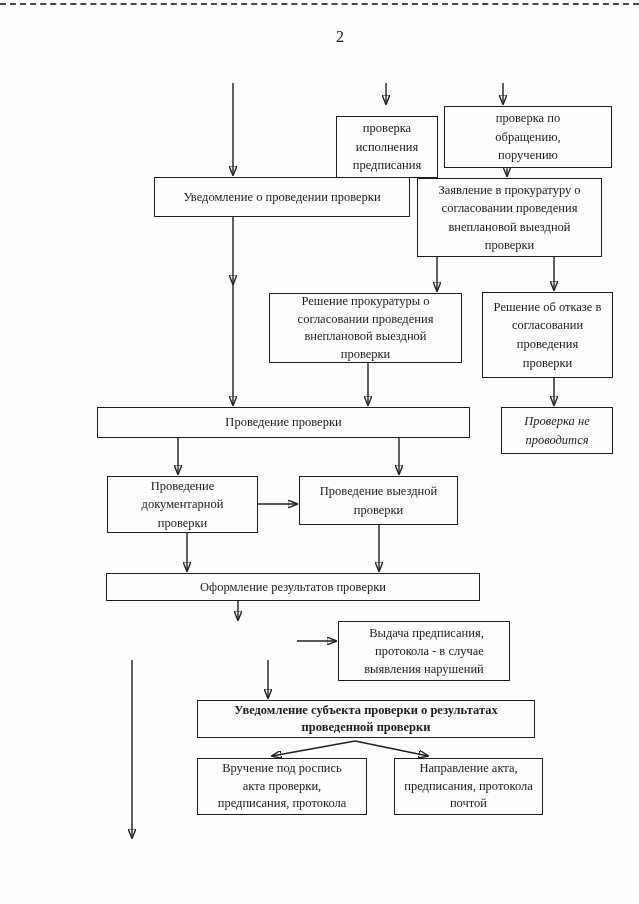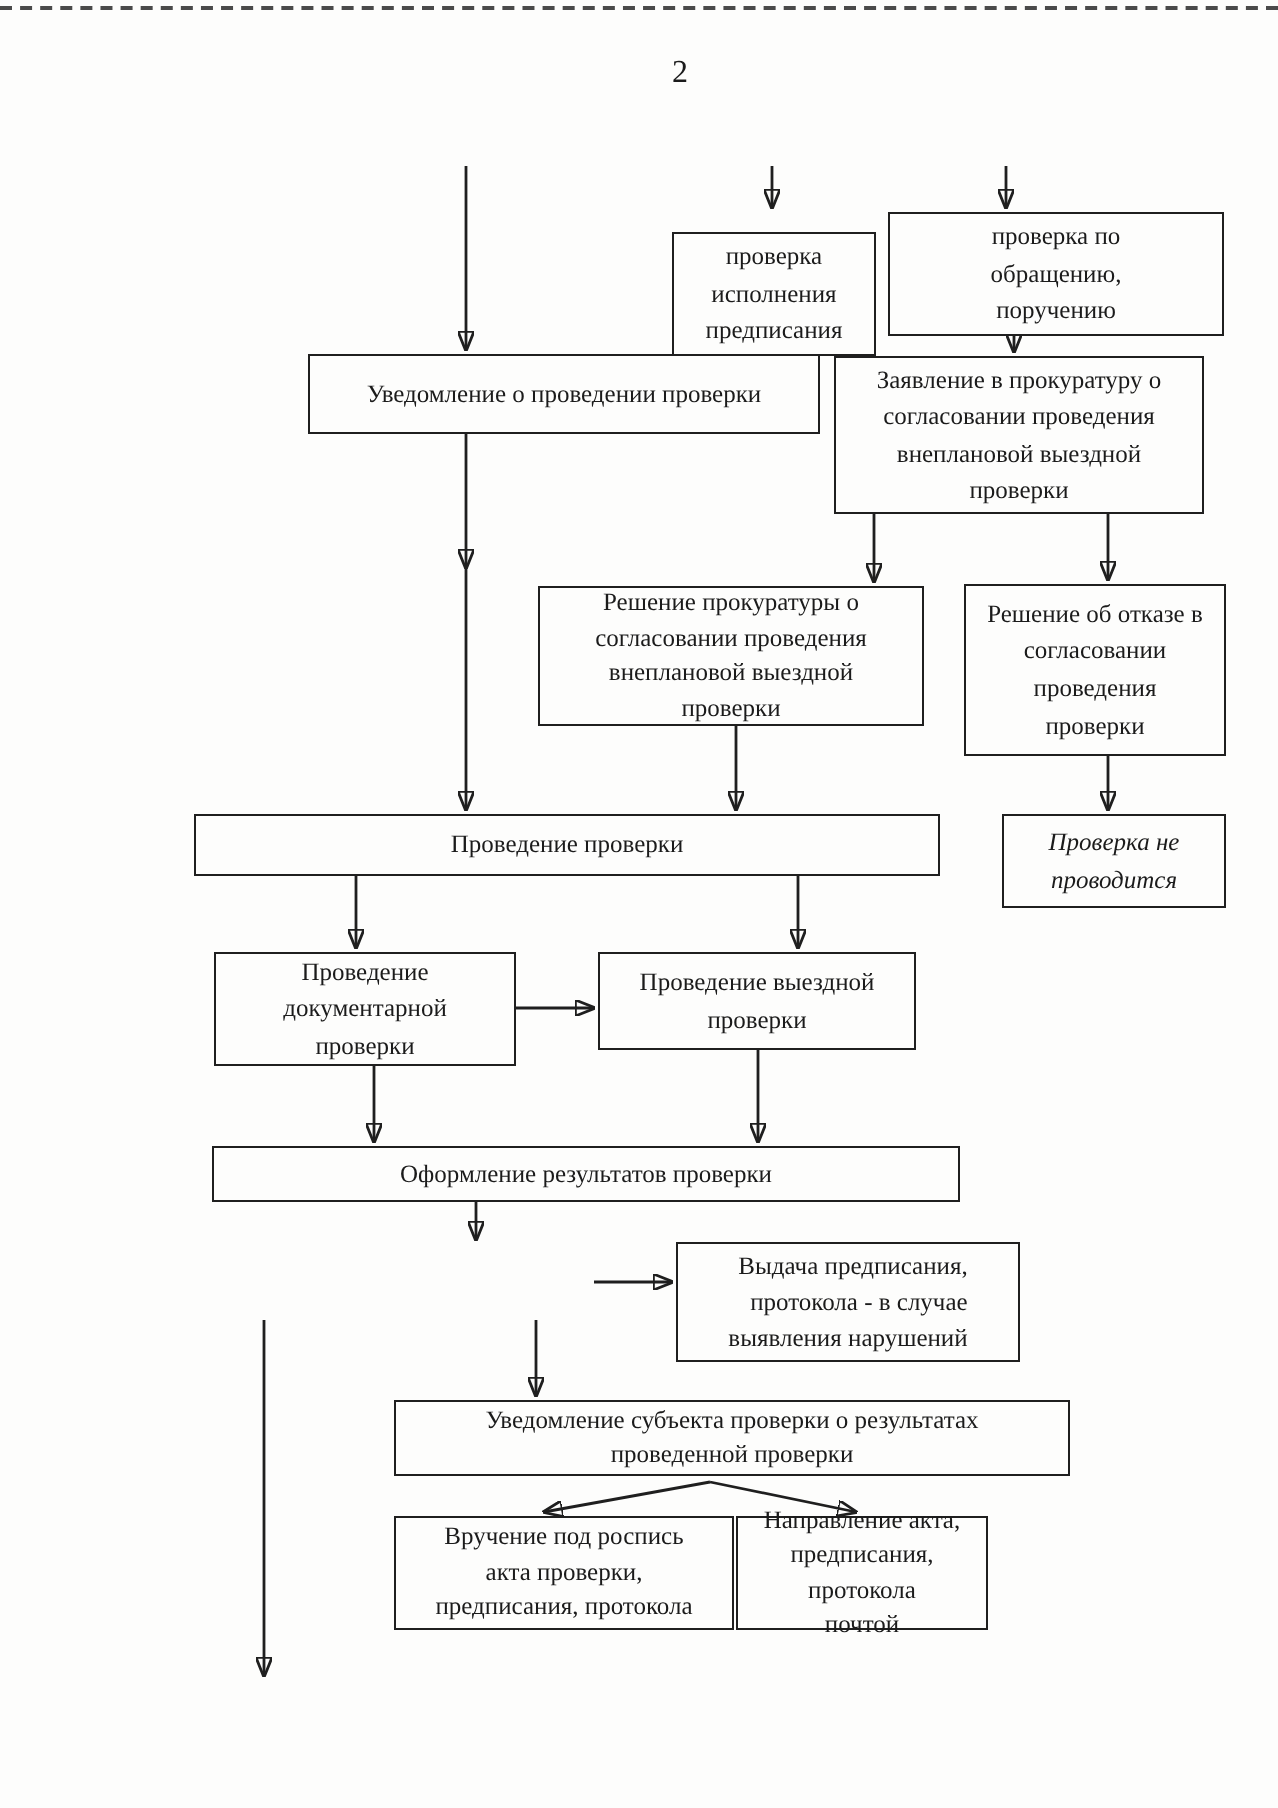--- a/index.html
+++ b/index.html
@@ -50,23 +50,23 @@
   #n-application        { left:417px; top:178px; width:185px; height:79px; line-height:1.45; }
   #n-decision-approve   { left:269px; top:293px; width:193px; height:70px; line-height:1.4; }
   #n-decision-refuse    { left:482px; top:292px; width:131px; height:86px; }
   #n-no-check           { left:501px; top:407px; width:112px; height:47px;font-style:italic; }
   #n-conduct            { left:97px;  top:407px; width:373px; height:31px; }
   #n-documentary        { left:107px; top:476px; width:151px; height:57px; line-height:1.45; }
   #n-onsite             { left:299px; top:476px; width:159px; height:49px; }
   #n-registration       { left:106px; top:573px; width:374px; height:28px; }
   #n-act                { left:106px; top:622px; width:191px; height:38px; line-height:1.4; }
   #n-prescription       { left:338px; top:621px; width:172px; height:60px; line-height:1.45;text-align:right; }
-  #n-notify-subject     { left:197px; top:700px; width:338px; height:38px; line-height:1.4; }
+  #n-notify-subject     { left:197px; top:700px; width:338px; height:38px; line-height:1.4;font-weight:bold; }
   #n-handover           { left:197px; top:758px; width:170px; height:57px; line-height:1.4; }
-  #n-mail               { left:368px; top:758px; width:126px; height:57px; line-height:1.4; }
+  #n-mail               { left:394px; top:758px; width:149px; height:57px; line-height:1.4; }
 
   #connector-layer {
     position: absolute;
     left: 0; top: 0;
     width: 639px;
     height: 904px;
     pointer-events: none;
   }
   #connector-layer line, #connector-layer path {
     stroke: #1f1f1f;

